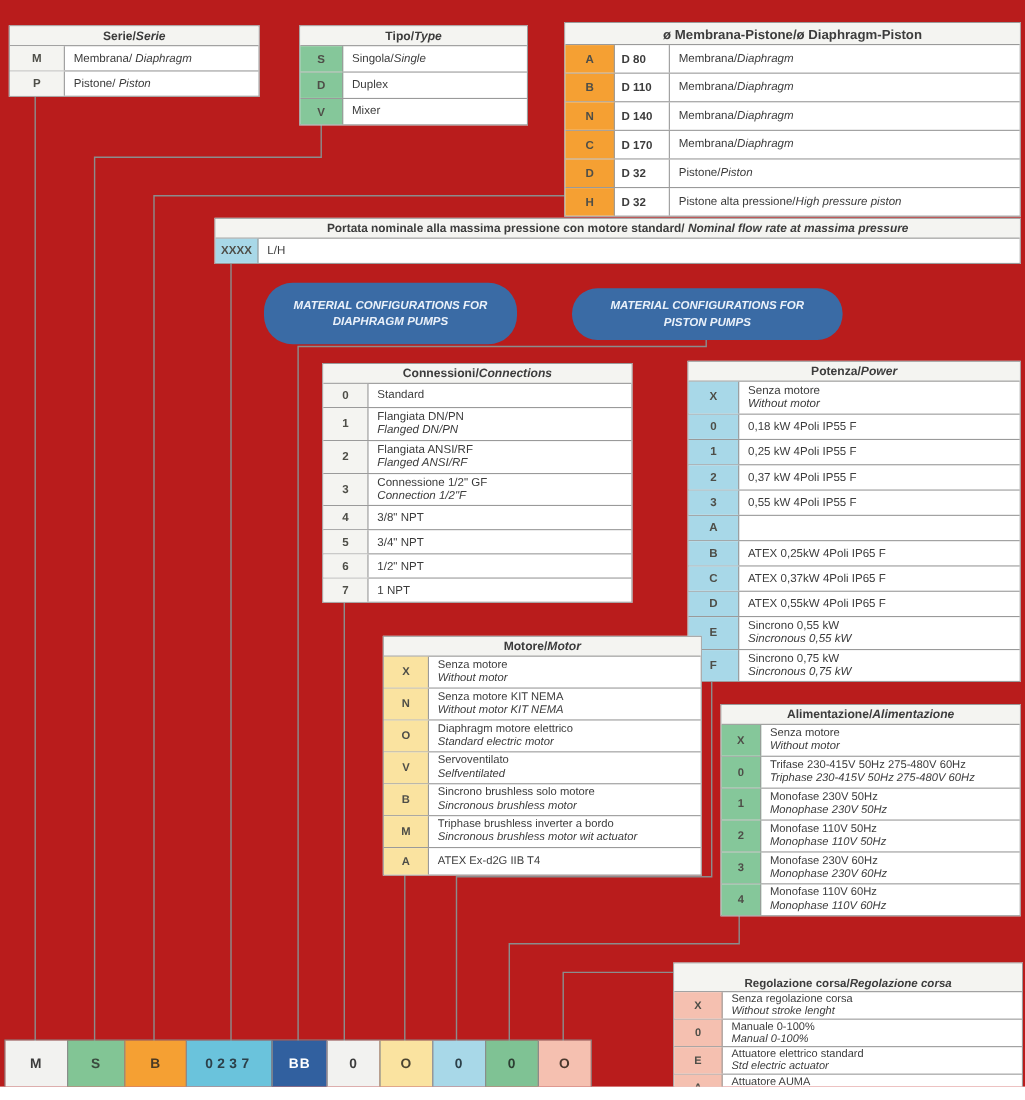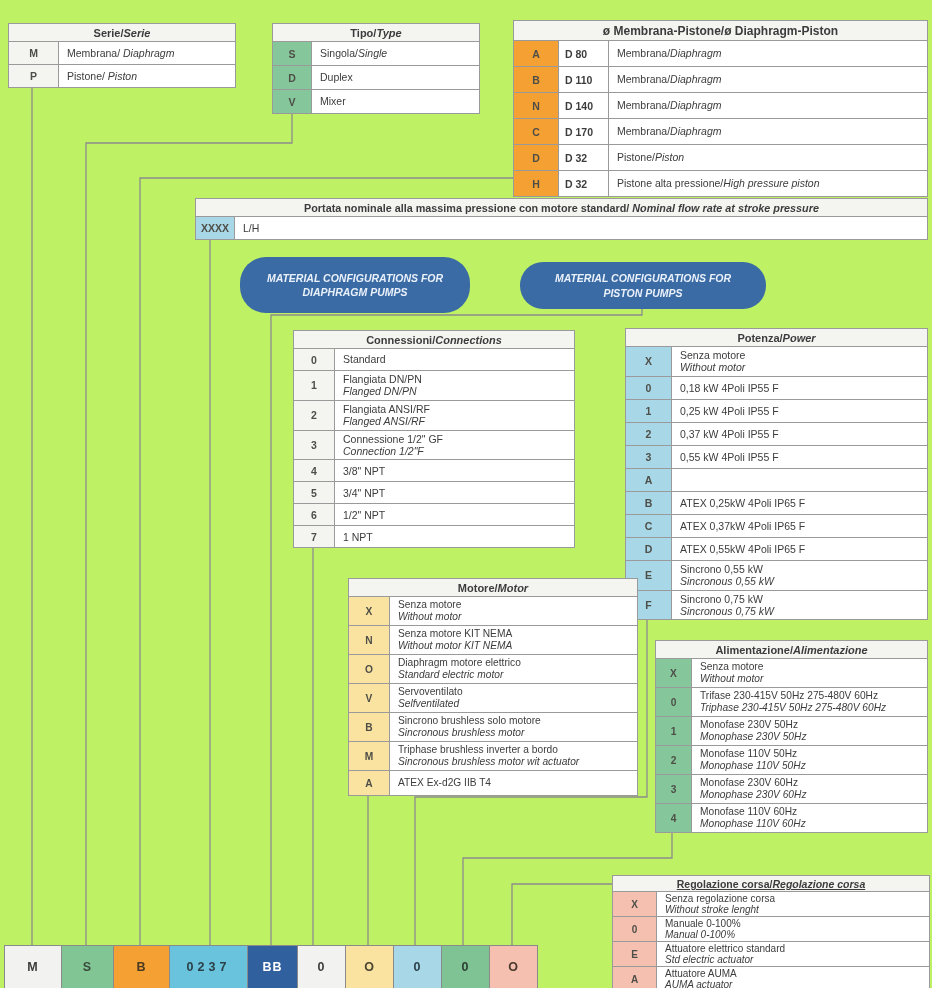--- a/index.html
+++ b/index.html
@@ -1,16 +1,16 @@
 <!DOCTYPE html>
 <html><head>
 <meta charset="utf-8">
 <style>
   html,body{margin:0;padding:0;background:#fff;font-family:"Liberation Sans",sans-serif;}
-  #canvas{position:relative;width:932px;height:988px;background:#bef264;overflow:hidden;}
+  #canvas{position:relative;width:932px;height:988px;background:#b91c1c;overflow:hidden;}
   #wires{position:absolute;left:0;top:0;z-index:1;}
   .cline{fill:none;stroke:#8c8c8c;stroke-width:1.3px;}
 
   .tbl{position:absolute;z-index:2;background:#ffffff;border:1px solid #9a9a9a;
        font-size:10.5px;color:#3c3c3c;box-sizing:border-box;}
   .thead{background:#f4f4f1;text-align:center;font-weight:bold;padding:3px 4px 2px;
          border-bottom:1px solid #9a9a9a;font-size:11px;}
   .thead .te{font-style:italic;font-weight:600;}
   .trow{display:flex;border-bottom:1px solid #9a9a9a;align-items:stretch;}
   .tbody div.trow:last-of-type{border-bottom:none;}
@@ -39,21 +39,21 @@
   #t-conn{left:293px;top:330px;width:282px;}   #t-conn .tkey{flex-basis:40px;}
   #t-conn .trow{min-height:21px;}
   #t-potenza{left:625px;top:328px;width:303px;}#t-potenza .tkey{flex-basis:45px;}
   #t-potenza .trow{min-height:22px;}
   #t-motore{left:348px;top:578px;width:290px;font-size:10.2px;}
   #t-motore .tkey{flex-basis:40px;}  #t-motore .trow{min-height:24px;}
   #t-alim{left:655px;top:640px;width:273px;font-size:10.2px;}
   #t-alim .tkey{flex-basis:35px;}    #t-alim .trow{min-height:27px;}
   #t-regol{left:612px;top:875px;width:318px;font-size:10px;}
   #t-regol .tkey{flex-basis:43px;}   #t-regol .trow{min-height:23px;}
-  #t-regol .thead{padding:2px 4px 1px;font-size:10.5px;text-decoration:underline;}
+  #t-regol .thead{padding:12px 4px 1px;font-size:10.5px;}
   #t-regol .tdesc{padding:1px 8px;line-height:1.1;}
 
   .bluebox{position:absolute;z-index:2;background:#3a6ba5;color:#eaf1fa;
            border-radius:26px;display:flex;align-items:center;justify-content:center;
            text-align:center;font-style:italic;font-weight:600;font-size:10.5px;
            line-height:1.35;box-sizing:border-box;padding:4px 20px;}
   #box-diaphragm{left:240px;top:257px;width:230px;height:56px;}
   #box-piston{left:520px;top:262px;width:246px;height:47px;border-radius:23px;}
 
   #code-row{position:absolute;z-index:2;left:4px;top:945px;height:42px;display:flex;
@@ -191,21 +191,21 @@
           <div class="tsize">D 32</div>
           <div class="tdesc">
             <div><span>Pistone alta pressione/</span><span class="il">High pressure piston</span></div>
 
           </div>
         </div>
       </div>
   </div>
 
   <div class="tbl" id="t-portata">
-    <div class="thead"><span class="ti">Portata nominale alla massima pressione con motore standard/ </span><span class="te">Nominal flow rate at stroke pressure</span></div>
+    <div class="thead"><span class="ti">Portata nominale alla massima pressione con motore standard/ </span><span class="te">Nominal flow rate at massima pressure</span></div>
     <div class="tbody">
       <div class="trow">
         <div class="tkey" style="background: rgb(168, 216, 232);">XXXX</div>
         <div class="tdesc">
             <span>L/H</span>
           </div>
       </div>
     </div>
   </div>
 

